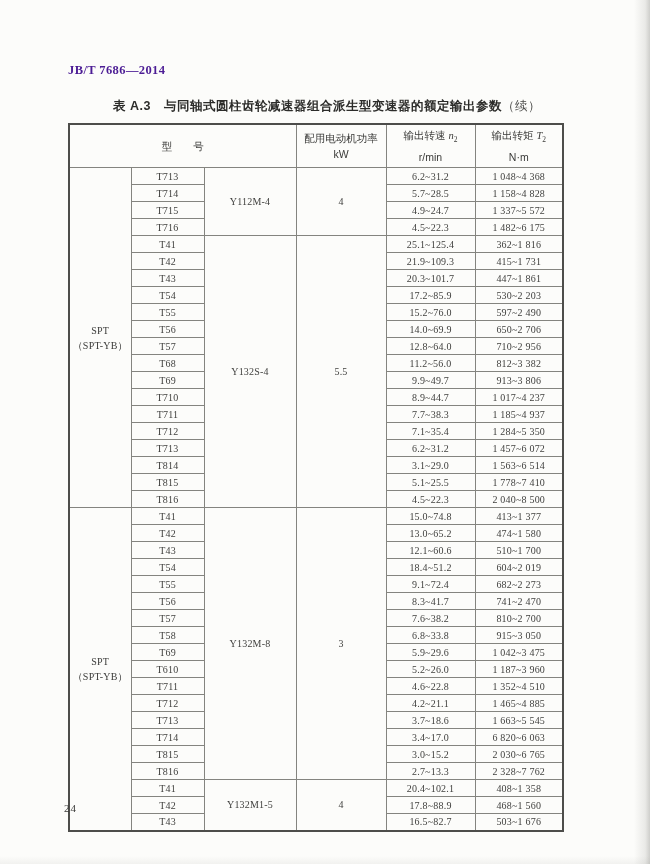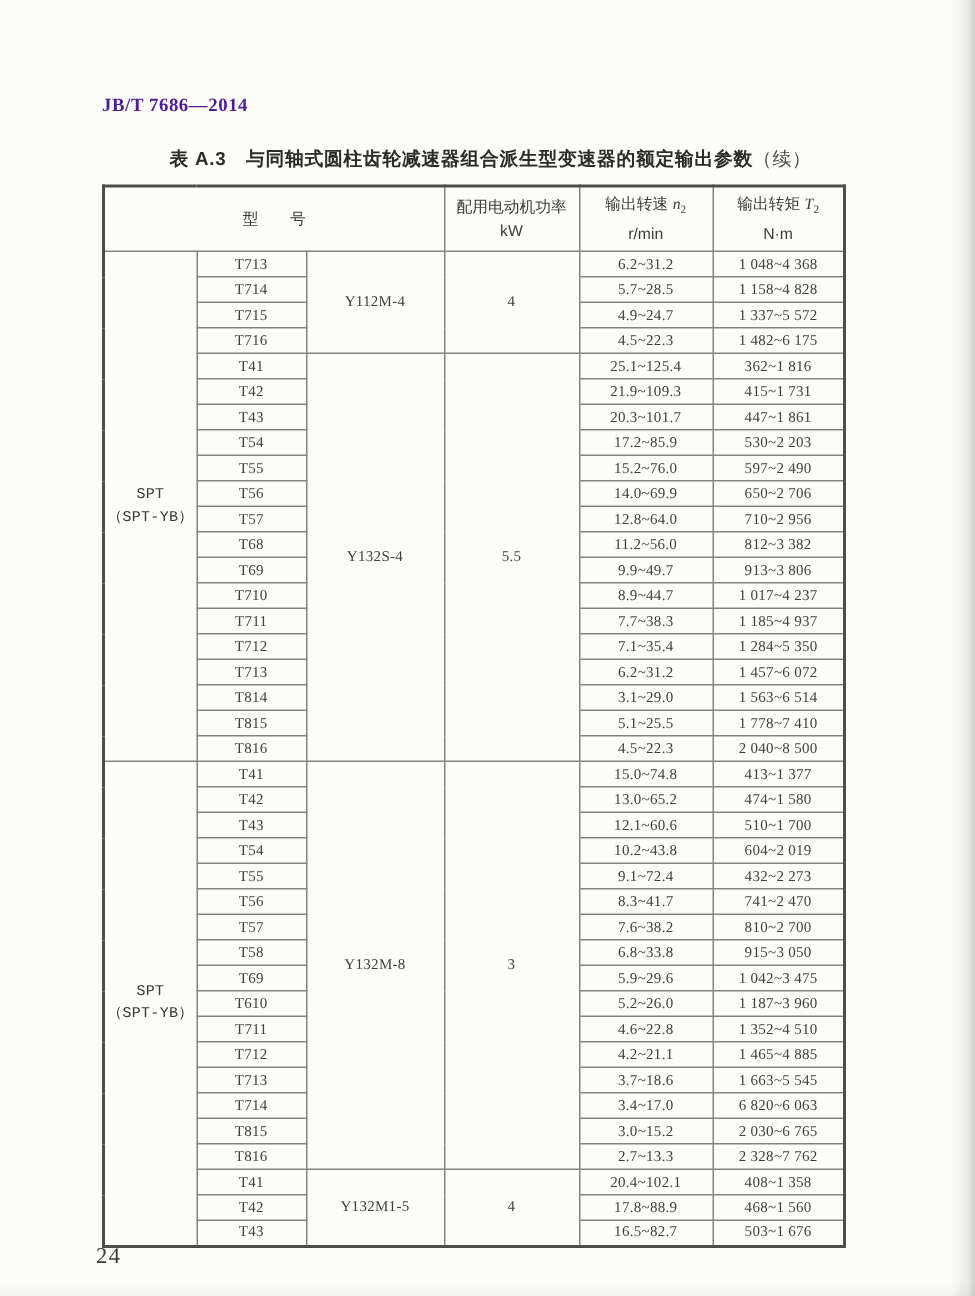--- a/index.html
+++ b/index.html
@@ -83,32 +83,32 @@
     font-style: normal;
     font-family: "Liberation Serif", serif;
   }
   tbody tr { height: 17px; }
   tbody td {
     font-size: 10px;
     color: #3f3f3d;
     letter-spacing: 0.2px;
   }
   td.series-cell {
-    font-family: Liberation Mono, monospace;
+    font-family: Liberation Serif, serif;
     font-size: 10px;
     line-height: 15px;
     color: #3a3a38;
   }
   td.model-cell, td.motor-cell, td.speed-cell, td.torque-cell, td.power-cell {
     font-family: "Liberation Serif", serif;
   }
   .page-number {
     position: absolute;
-    left: 64px; top: 830px;
-    font-size: 15px;
+    left: 64px; top: 802px;
+    font-size: 11px;
     color: #3a3a38;
     letter-spacing: 1px;
   }
 </style>
 </head>
 <body>
 
 <div class="doc-number">JB/T 7686—2014</div>
 
 <div class="table-title"><span>表 A.3</span>　<span>与同轴式圆柱齿轮减速器组合派生型变速器的额定输出参数</span><span class="title-cont">（续）</span></div>
@@ -266,27 +266,27 @@
         <td class="speed-cell">13.0~65.2</td>
         <td class="torque-cell">474~1 580</td>
       </tr>
       <tr>
         <td class="model-cell">T43</td>
         <td class="speed-cell">12.1~60.6</td>
         <td class="torque-cell">510~1 700</td>
       </tr>
       <tr>
         <td class="model-cell">T54</td>
-        <td class="speed-cell">10.2~43.8</td>
+        <td class="speed-cell">18.4~51.2</td>
         <td class="torque-cell">604~2 019</td>
       </tr>
       <tr>
         <td class="model-cell">T55</td>
         <td class="speed-cell">9.1~72.4</td>
-        <td class="torque-cell">432~2 273</td>
+        <td class="torque-cell">682~2 273</td>
       </tr>
       <tr>
         <td class="model-cell">T56</td>
         <td class="speed-cell">8.3~41.7</td>
         <td class="torque-cell">741~2 470</td>
       </tr>
       <tr>
         <td class="model-cell">T57</td>
         <td class="speed-cell">7.6~38.2</td>
         <td class="torque-cell">810~2 700</td>

